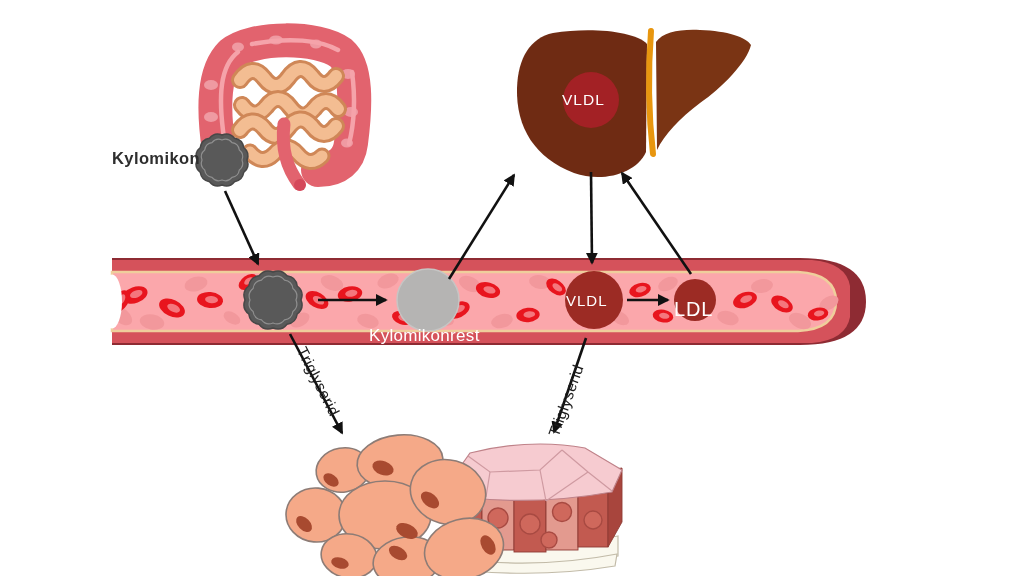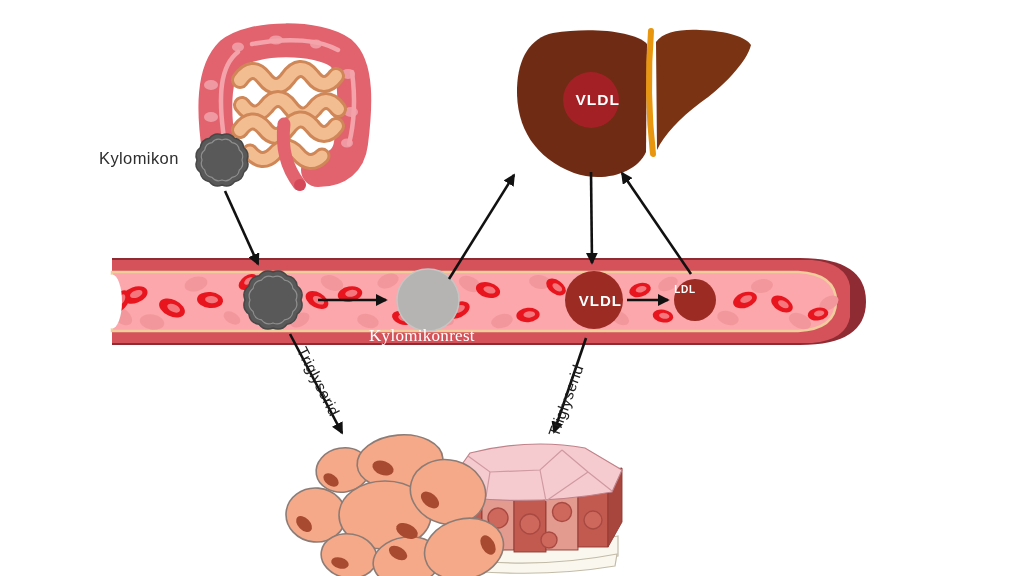--- a/index.html
+++ b/index.html
@@ -1,25 +1,25 @@
 <!DOCTYPE html>
 <html><head>
 <meta charset="utf-8">
 <style>
   html,body{margin:0;padding:0;}
   #stage{position:relative;width:1024px;height:576px;background:#ffffff;overflow:hidden;
          font-family:"Liberation Sans",sans-serif;}
   #art{position:absolute;left:0;top:0;}
   .lbl{position:absolute;font-family:"Liberation Sans",sans-serif;}
-  .lbl-kylomikon{left:99px;top:149px;font-size:16.5px;font-weight:400;color:#2e2e2e;letter-spacing:.4px;}
-  .lbl-kylomikonrest{left:369px;top:326px;font-size:17px;font-weight:500;color:#ffffff;letter-spacing:.3px;font-family:Liberation Serif, serif;}
-  .lbl-circle{color:#ffffff;text-align:right;letter-spacing:1px;font-weight:700;}
+  .lbl-kylomikon{left:112px;top:149px;font-size:16.5px;font-weight:700;color:#2e2e2e;letter-spacing:.4px;}
+  .lbl-kylomikonrest{left:369px;top:326px;font-size:17px;font-weight:500;color:#ffffff;letter-spacing:.3px;}
+  .lbl-circle{color:#ffffff;text-align:left;letter-spacing:1px;font-weight:400;}
   .lbl-liver-vldl{left:562px;top:91px;width:58px;font-size:15.5px;}
   .lbl-vessel-vldl{left:566px;top:292px;width:56px;font-size:15px;}
-  .lbl-ldl{left:674px;top:284px;width:22px;font-size:10px;letter-spacing:.8px;}
+  .lbl-ldl{left:674px;top:298px;width:22px;font-size:20px;letter-spacing:.8px;}
   .lbl-trig{font-size:15.5px;color:#1d1d1d;letter-spacing:.4px;transform-origin:0 0;white-space:nowrap;}
   .lbl-trig-left{left:309px;top:344px;transform:rotate(63deg);}
   .lbl-trig-right{left:545px;top:433px;transform:rotate(-70deg);}
   .caption{left:655px;top:447px;width:315px;text-align:center;font-size:17.5px;line-height:1.42;
            font-weight:500;color:#3a3a3a;white-space:pre-line;}
 </style>
 </head>
 <body>
 
 <div id="stage">

